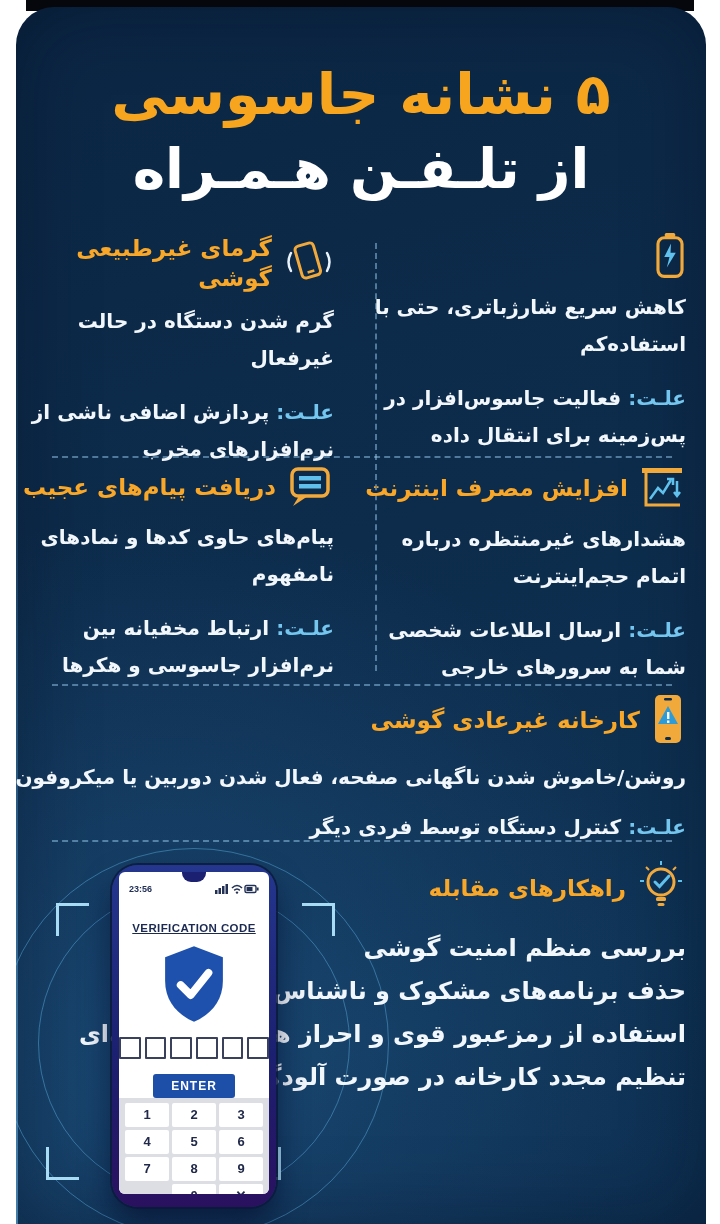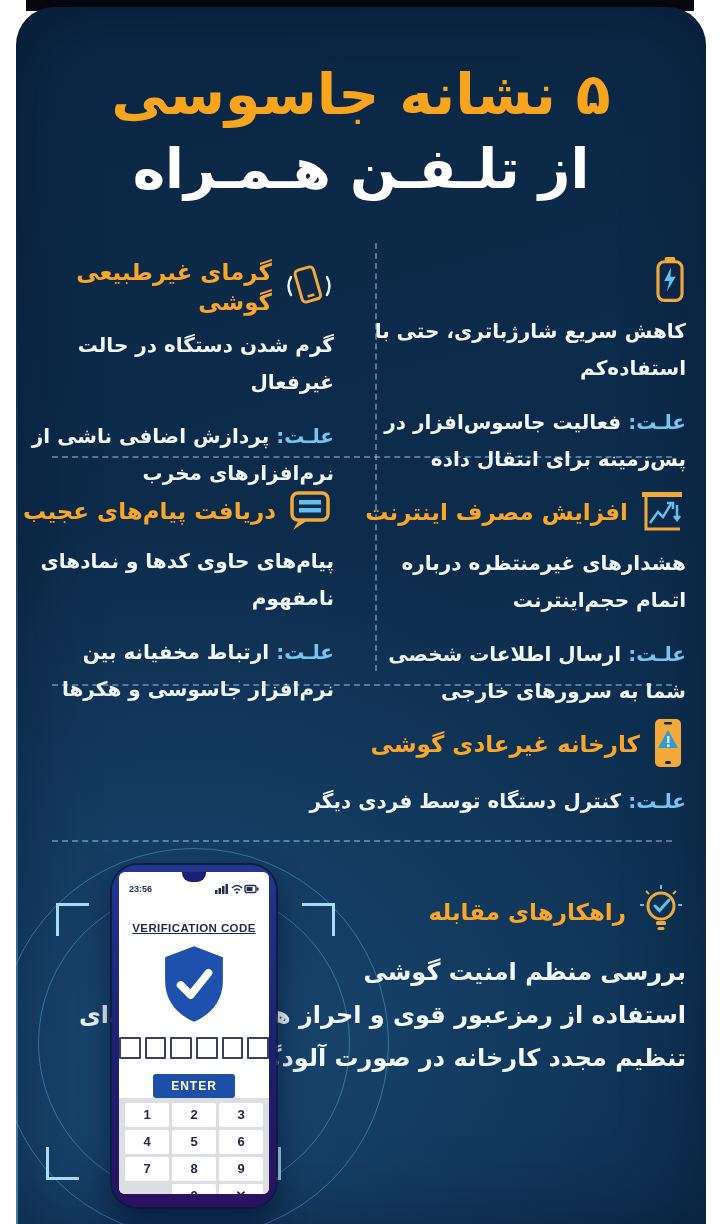--- a/index.html
+++ b/index.html
@@ -20,21 +20,21 @@
   }
   .edge-glow{position:absolute;left:0;top:200px;bottom:0;width:2px;
     background:linear-gradient(180deg,rgba(90,170,230,0) 0%,rgba(90,170,230,.35) 60%,rgba(120,200,255,.5) 100%);}
 
   
   .title{position:absolute;top:48px;left:0;right:0;text-align:center;direction:rtl;}
   .title .l1{font-size:57px;font-weight:bold;color:#f7a51e;line-height:78px;letter-spacing:-1px;}
   .title .l2{font-size:55px;font-weight:bold;color:#ffffff;line-height:72px;letter-spacing:-1px;}
 
   
-  .sec{position:absolute;direction:rtl;text-align:right;color:#eef5fb;margin-top:24px;}
+  .sec{position:absolute;direction:rtl;text-align:right;color:#eef5fb;}
   .sec .head{display:flex;align-items:center;gap:10px;margin-bottom:10px;}
   .sec .head h2{margin:0;font-size:23px;font-weight:bold;color:#f8a728;line-height:30px;}
   .sec .body{font-size:20px;font-weight:bold;line-height:37px;color:#f2f7fc;}
   .sec .cause{font-size:20px;font-weight:bold;line-height:37px;margin-top:17px;color:#f2f7fc;}
   .sec .cause .lbl{color:#74c6ef;}
   .icon{flex:0 0 auto;display:inline-flex;}
 
   .sec-battery  {top:226px;right:20px;width:322px;}
   .sec-heat     {top:226px;right:372px;width:330px;}
   .sec-internet {top:458px;right:20px;width:322px;}
@@ -184,20 +184,21 @@
           <rect x="5" y="2" width="26" height="48" rx="5" fill="#f2a93b"></rect>
           <rect x="14" y="5" width="8" height="2.5" rx="1.2" fill="#0d2c4c"></rect>
           <rect x="15" y="44" width="6" height="3" rx="1.5" fill="#0d2c4c"></rect>
           <path d="M18 13 L28 31 H8 Z" fill="#2e9bd6"></path>
           <rect x="17" y="19" width="2.4" height="7" fill="#ffffff"></rect>
           <rect x="17" y="27.5" width="2.4" height="2.4" fill="#ffffff"></rect>
         </svg>
       </span>
       <h2>کارخانه غیرعادی گوشی</h2>
     </div>
+    <div class="body">روشن/خاموش شدن ناگهانی صفحه، فعال شدن دوربین یا میکروفون</div>
     <div class="cause"><span class="lbl">علـت:</span> <span>کنترل دستگاه توسط فردی دیگر</span></div>
   </div>
 
   <div class="sec sec-solutions">
     <div class="head">
       <span class="icon">
         <svg width="50" height="58" viewBox="0 0 50 58">
           <circle cx="25" cy="23" r="13" fill="none" stroke="#f2a93b" stroke-width="3"></circle>
           <path d="M19 23 l4.5 4.5 L33 17" fill="none" stroke="#5fc1ec" stroke-width="3" stroke-linecap="round"></path>
           <rect x="20" y="38" width="10" height="4" rx="1.5" fill="#f2a93b"></rect>
@@ -205,20 +206,21 @@
           <line x1="25" y1="2" x2="25" y2="6" stroke="#5fc1ec" stroke-width="2"></line>
           <line x1="10" y1="8" x2="13" y2="11" stroke="#f2a93b" stroke-width="2"></line>
           <line x1="40" y1="8" x2="37" y2="11" stroke="#f2a93b" stroke-width="2"></line>
           <line x1="4" y1="22" x2="8" y2="22" stroke="#5fc1ec" stroke-width="2"></line>
           <line x1="42" y1="22" x2="46" y2="22" stroke="#5fc1ec" stroke-width="2"></line>
         </svg>
       </span>
       <h2>راهکارهای مقابله</h2>
     </div>
     <div class="item">بررسی منظم امنیت گوشی</div>
+    <div class="item">حذف برنامه‌های مشکوک و ناشناس</div>
     <div class="item">استفاده از رمزعبور قوی و احراز هویت دو مرحله‌ای</div>
     <div class="item">تنظیم مجدد کارخانه در صورت آلودگی شدید</div>
   </div>
 
   <div class="phone">
     <div class="screen">
       <div class="notch"></div>
       <div class="statusbar">
         <span class="time">23:56</span>
         <span>

